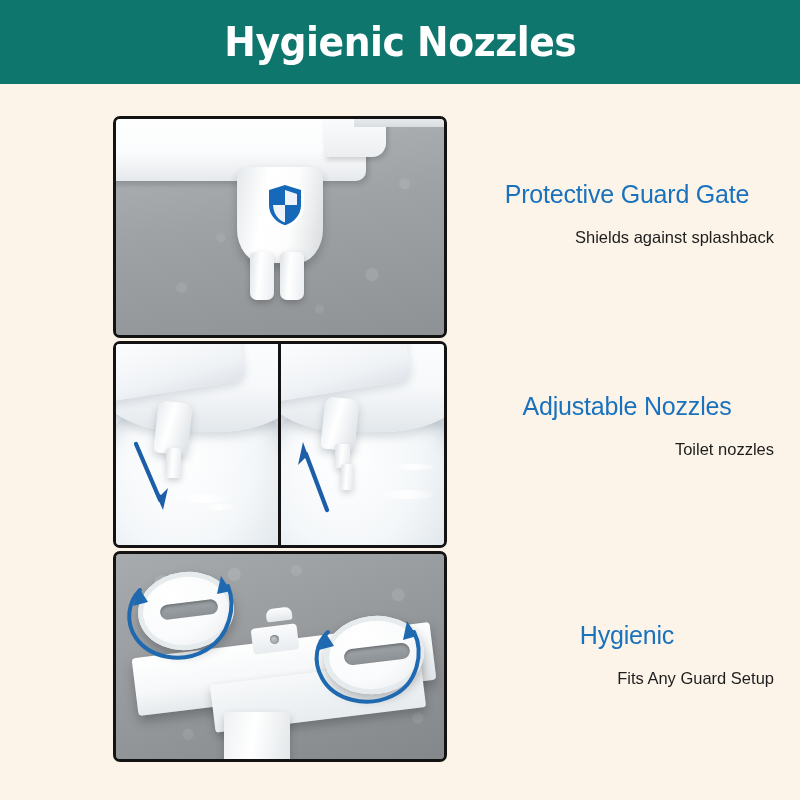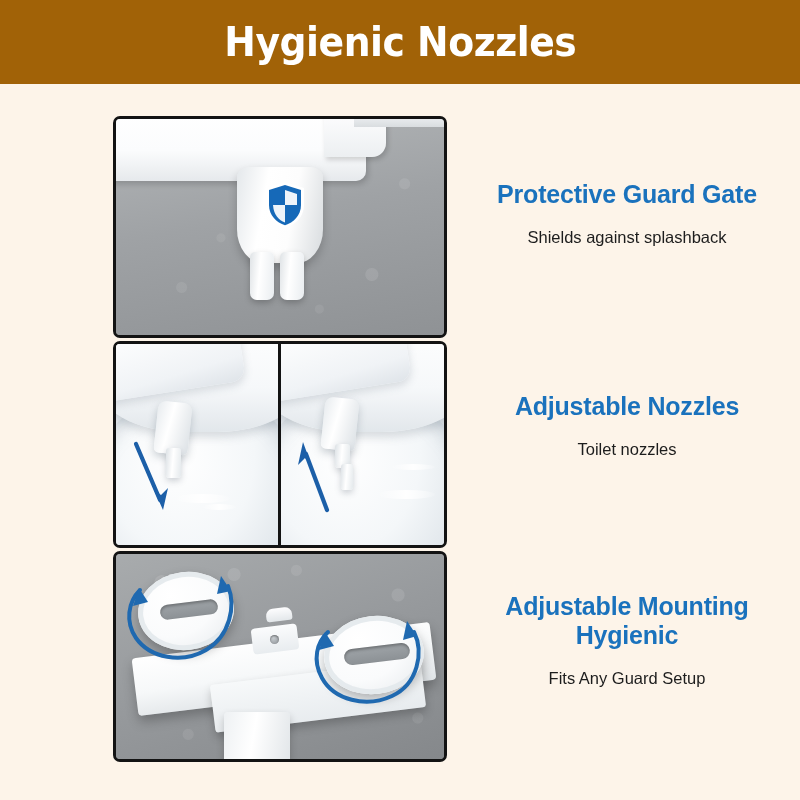--- a/index.html
+++ b/index.html
@@ -16,21 +16,21 @@
     position: relative;
   }
 
   
   .header-band {
     position: absolute;
     left: 0;
     top: 0;
     width: 800px;
     height: 84px;
-    background: #a16207;
+    background: #0f766e;
     display: flex;
     align-items: center;
     justify-content: center;
   }
   .header-title {
     color: #ffffff;
     font-family: "DejaVu Sans", sans-serif;
     font-size: 41px;
     font-weight: bold;
     letter-spacing: -0.5px;
@@ -310,31 +310,32 @@
     width: 330px;
     text-align: center;
   }
   .tb-1 { top: 96px; }
   .tb-2 { top: 308px; }
   .tb-3 { top: 508px; }
 
   .feature-title {
     color: #1a72bd;
     font-size: 25px;
-    font-weight: bold;
+    font-weight: normal;
     line-height: 1.16;
     margin: 0 0 7px 0;
     letter-spacing: -0.2px;
   }
   .feature-sub {
     color: #1d1d1d;
     font-size: 16.5px;
     font-weight: normal;
     line-height: 1.3;
     margin: 18px;
+    text-align: right;
   }
 </style>
 </head>
 <body>
 
 <div class="header-band">
   <div class="header-title">Hygienic Nozzles</div>
 </div>
 
 <div class="content">
@@ -429,19 +430,19 @@
     <p class="feature-sub">Shields against splashback</p>
   </div>
 
   <div class="text-block tb-2">
     <p class="feature-title">Adjustable Nozzles</p>
     <p class="feature-sub">Toilet nozzles</p>
   </div>
 
   <div class="text-block tb-3">
     <p class="feature-title">
-      <span>Adjustable Mounting</span><br>
+      <br>
       <span>Hygienic</span>
     </p>
     <p class="feature-sub">Fits Any Guard Setup</p>
   </div>
 
 </div>
 
 </body></html>

